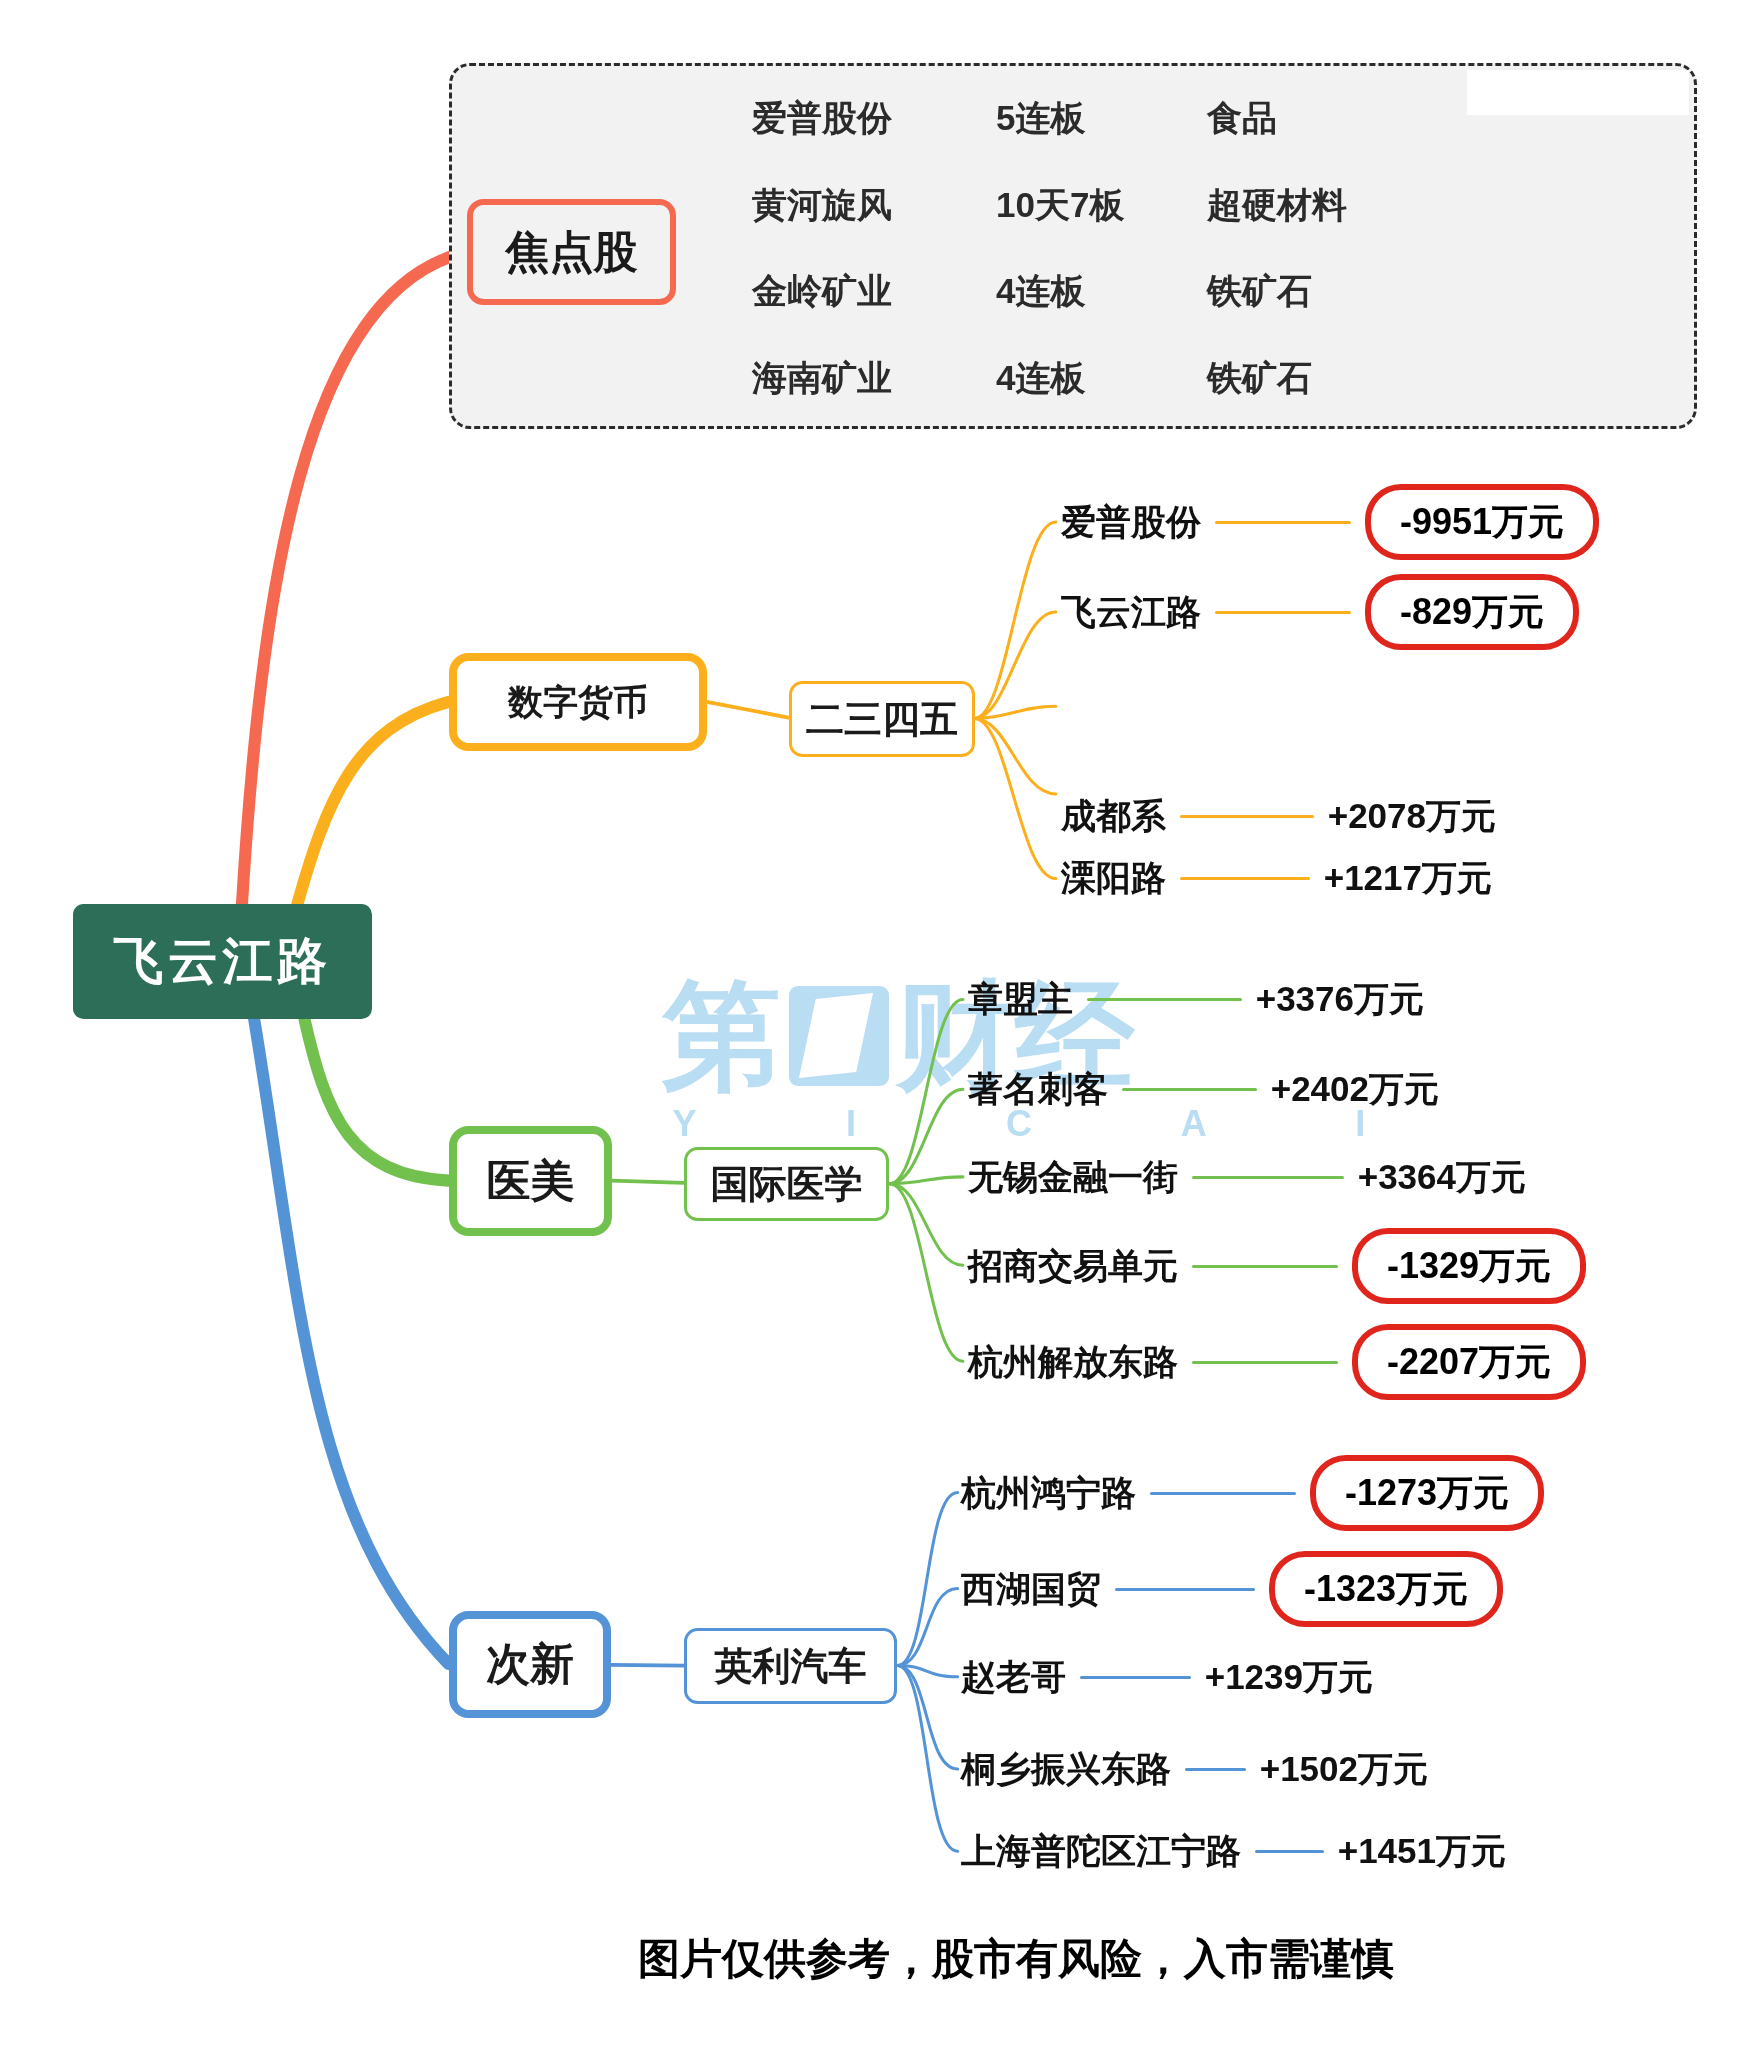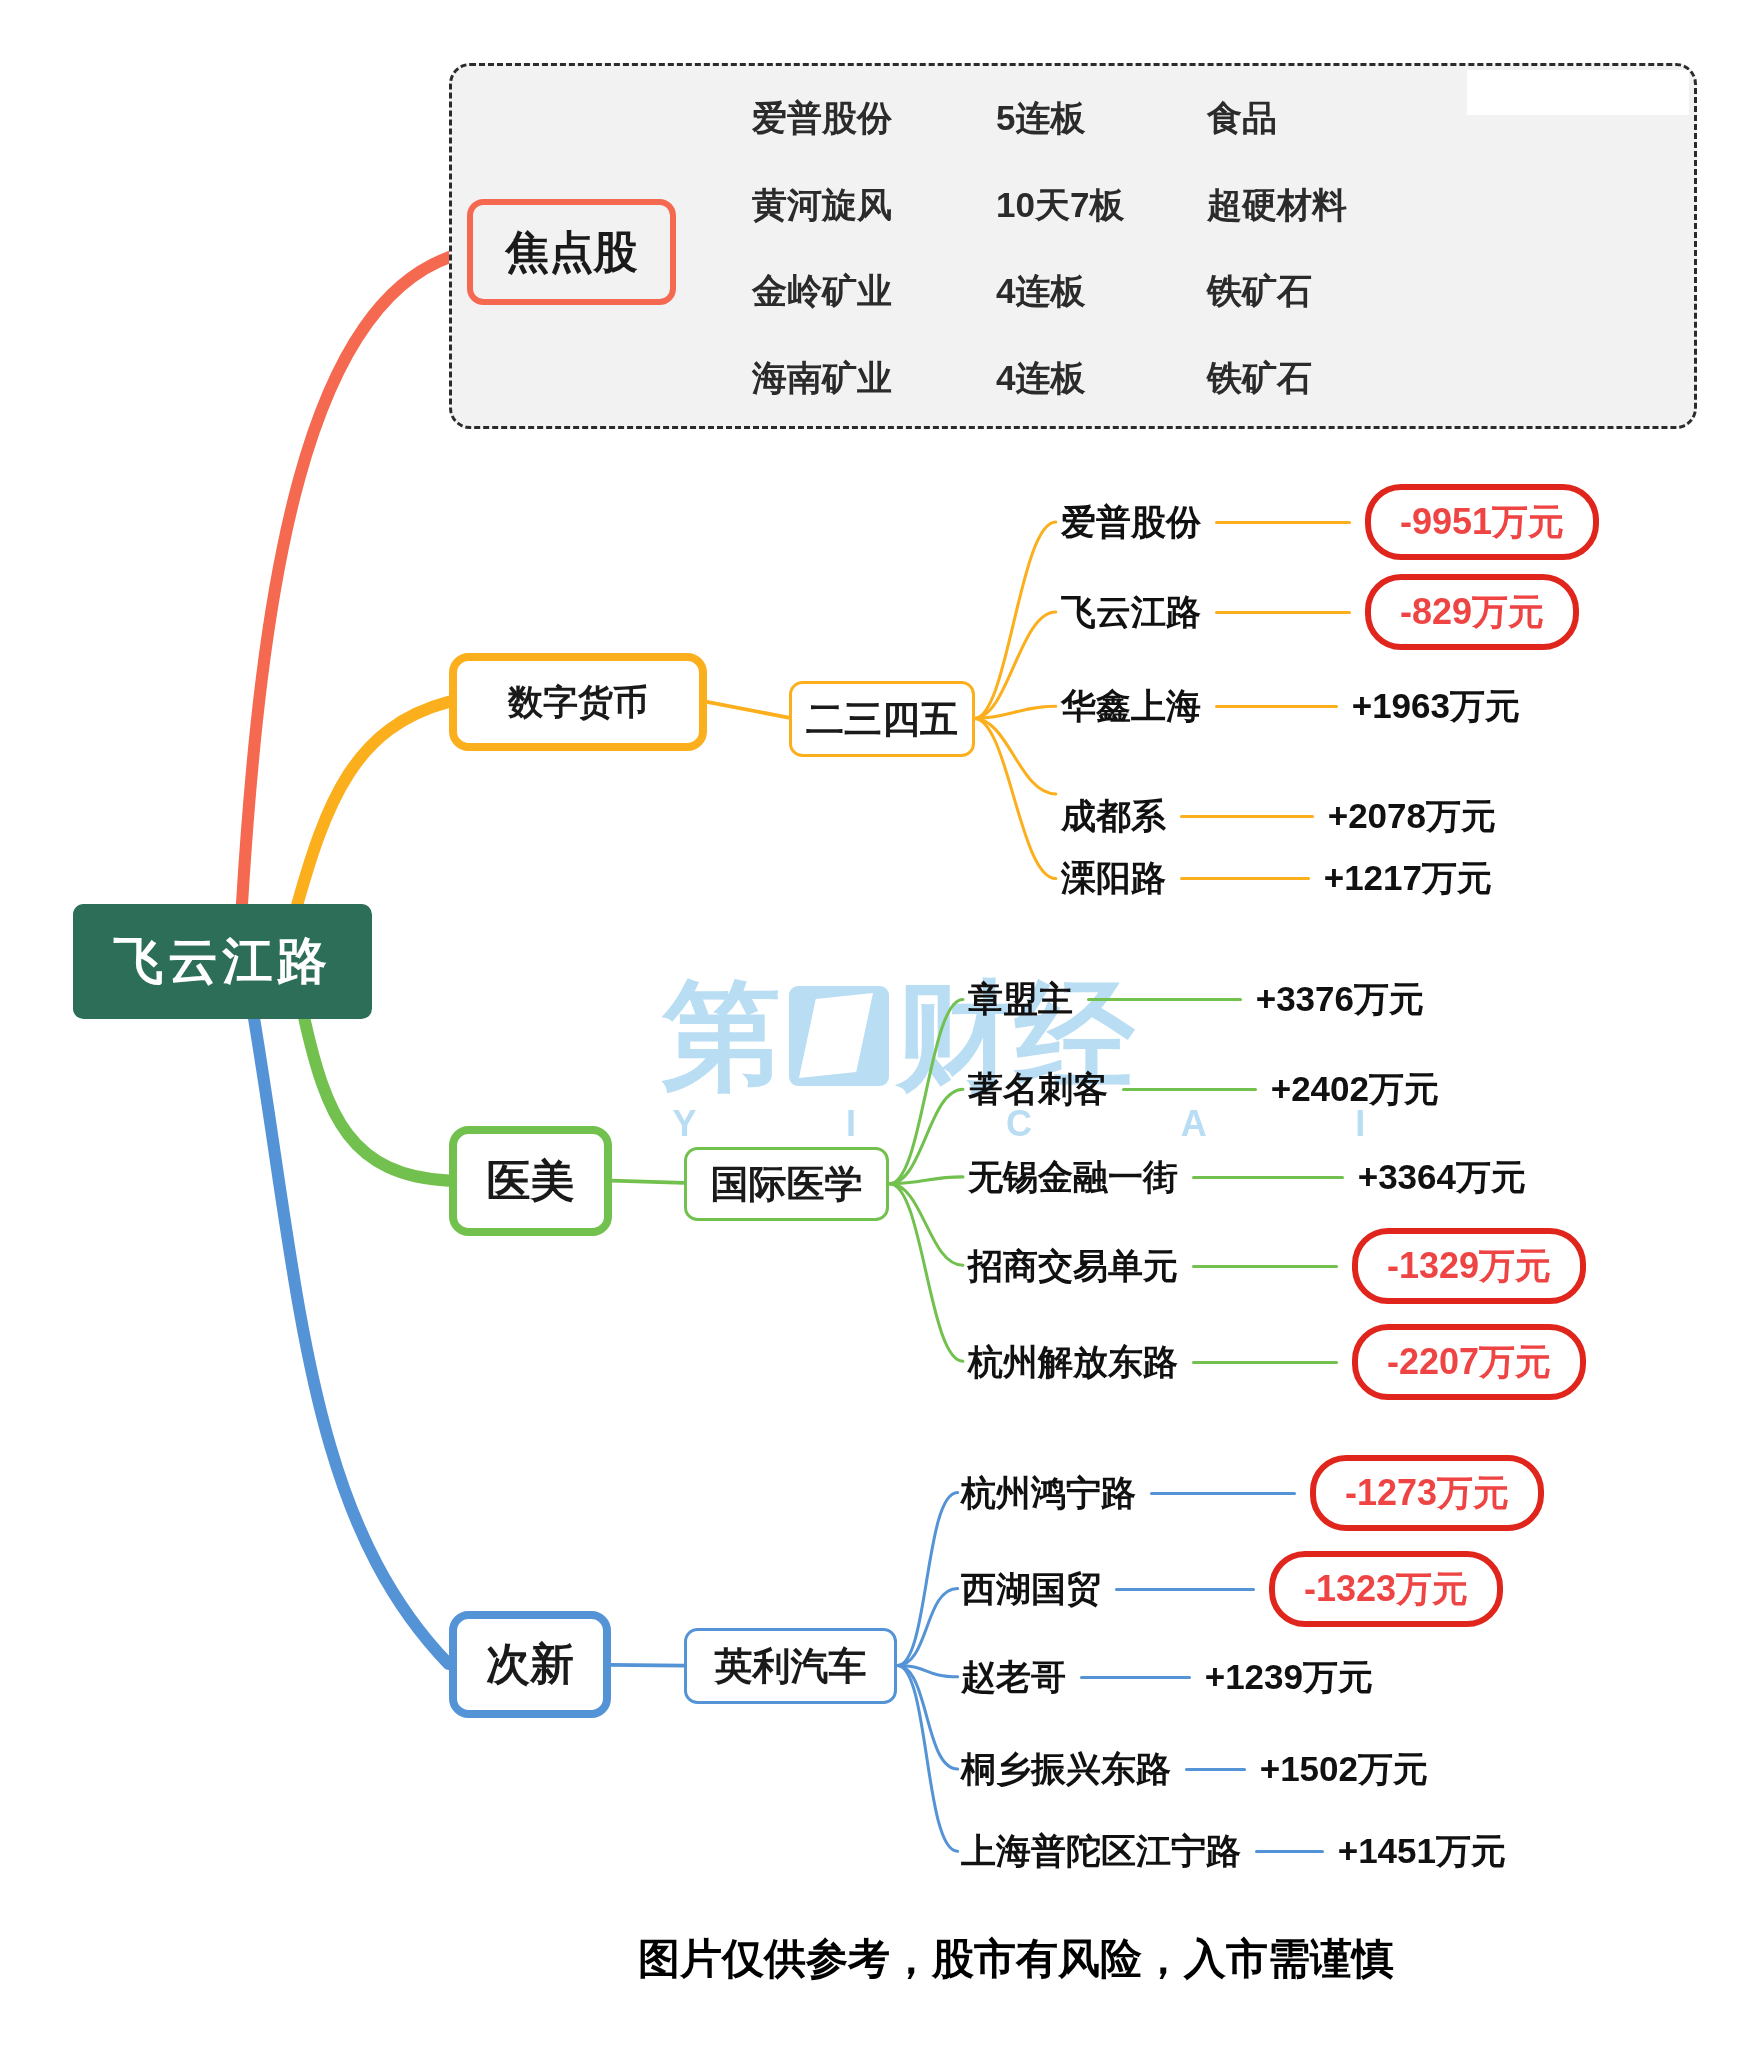--- a/index.html
+++ b/index.html
@@ -51,21 +51,21 @@
 
   
   .row{display:flex;align-items:center;}
   .row .name{font-size:35px;font-weight:900;white-space:nowrap;color:#111;}
   .row .lead{flex:1;height:3px;border-radius:1.5px;margin:0 13.6px;}
   .row.y .lead{background:#fbaf1c;}
   .row.g .lead{background:#72c14e;}
   .row.b .lead{background:#5493d6;}
   .row .pos{font-size:35px;font-weight:900;white-space:nowrap;color:#111;}
   .row .neg{
-    font-size:36px;font-weight:900;white-space:nowrap;color:#ef4444;background:#ffffff;
+    font-size:36px;font-weight:900;white-space:nowrap;color:#000000;background:#ffffff;
     border:6px solid #e0261c;border-radius:36px;padding:7.6px 29px;box-sizing:border-box;
   }
 
   
   #wm .logo{display:flex;align-items:center;font-weight:900;font-size:119px;line-height:1;}
   #wm .sq{width:100px;height:100px;background:#b9ddf3;border-radius:9px;margin:0 7.6px;
     position:relative;overflow:hidden;}
   #wm .sq .tick{position:absolute;left:19.6px;top:10.6px;width:56px;height:79px;
     background:#ffffff;transform:skewX(-12deg) skewY(-6deg);}
   #wm .latin{margin-top:7.6px;padding-left:10.6px;font-size:36px;font-weight:800;
@@ -170,25 +170,20 @@
   <div class="row y" style="left:1061px;top:484px;width:538px;height:76px;">
     <span class="name">爱普股份</span>
     <div class="lead"></div>
     <span class="neg">-9951万元</span>
   </div>
   <div class="row y" style="left:1061px;top:574px;width:518px;height:76px;">
     <span class="name">飞云江路</span>
     <div class="lead"></div>
     <span class="neg">-829万元</span>
   </div>
-  <div class="row y" style="left:1061px;top:680px;width:459px;height:53px;">
-    <span class="name">华鑫上海</span>
-    <div class="lead"></div>
-    <span class="pos">+1963万元</span>
-  </div>
   <div class="row y" style="left:1061px;top:768px;width:435px;height:53px;margin-top:22px;">
     <span class="name">成都系</span>
     <div class="lead"></div>
     <span class="pos">+2078万元</span>
   </div>
   <div class="row y" style="left:1061px;top:852px;width:431px;height:53px;">
     <span class="name">溧阳路</span>
     <div class="lead"></div>
     <span class="pos">+1217万元</span>
   </div>

